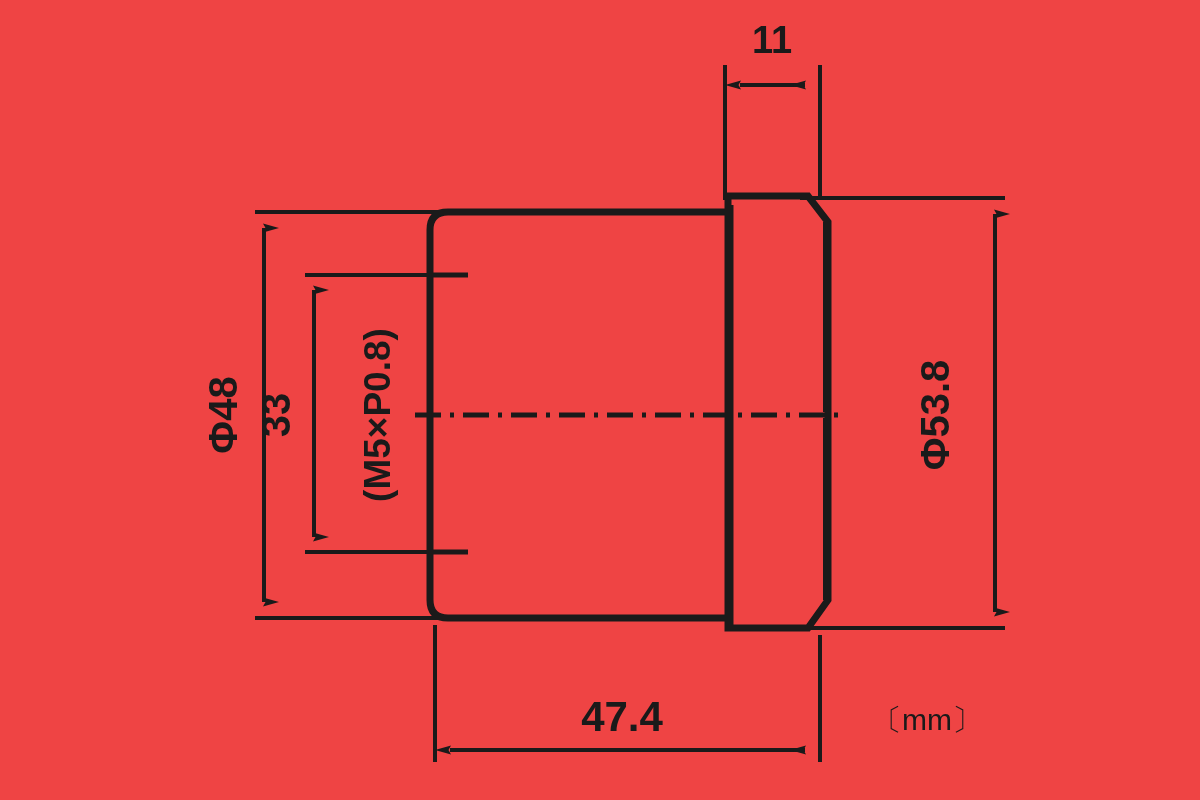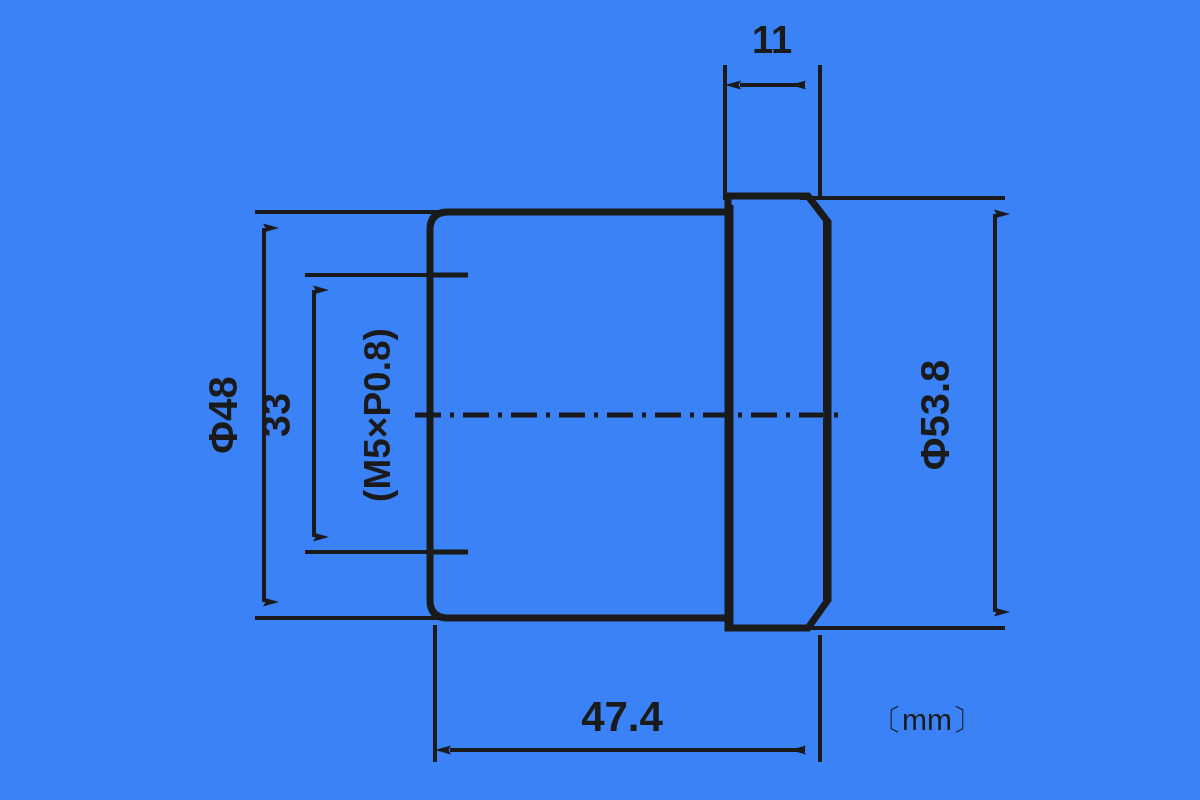--- a/index.html
+++ b/index.html
@@ -8,21 +8,21 @@
     padding: 0;
     background: #ffffff;
   }
   body {
     font-family: "Liberation Sans", sans-serif;
   }
   #drawing-root {
     position: relative;
     width: 1200px;
     height: 800px;
-    background: #3b82f6;
+    background: #ef4444;
     overflow: hidden;
     text-align: right;
   }
   #drawing-svg {
     position: absolute;
     left: 0;
     top: 0;
     width: 1200px;
     height: 800px;
     display: block;

